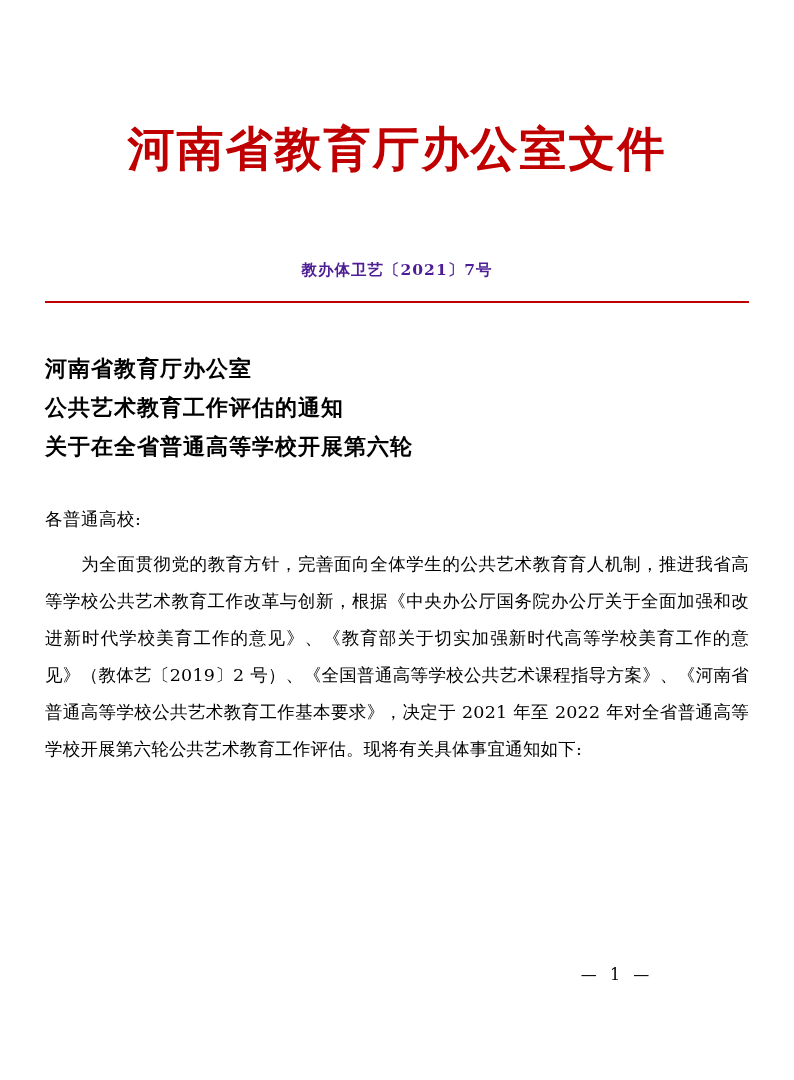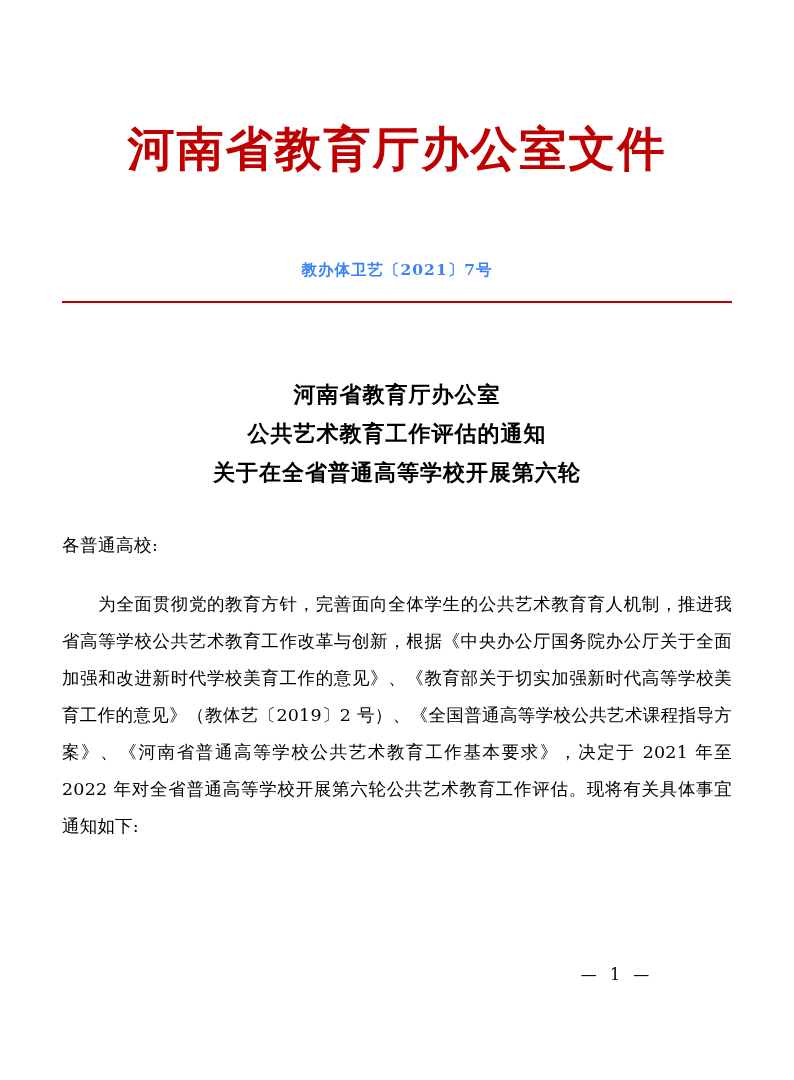--- a/index.html
+++ b/index.html
@@ -12,69 +12,69 @@
     height: 1080px;
     font-family: "DejaVu Serif", "Liberation Serif", serif;
     color: #000000;
     position: relative;
     overflow: hidden;
   }
   .page {
     width: 794px;
     height: 1080px;
     box-sizing: border-box;
-    padding: 0 62px;
+    padding: 0 45px;
     position: relative;
   }
   .doc-header {
     text-align: center;
     color: #c00000;
     font-family: "DejaVu Serif", "Liberation Serif", serif;
     font-weight: bold;
     font-size: 47px;
     letter-spacing: 2px;
     padding-top: 122px;
     line-height: 1.15;
     white-space: nowrap;
   }
   .doc-number {
     text-align: center;
     font-size: 15.5px;
     font-family: "DejaVu Serif", "Liberation Serif", serif;
     font-weight: bold;
-    color: #3b82f6;
+    color: #4c1d95;
     margin-top: 84px;
     letter-spacing: 1px;
   }
   .red-rule {
     margin-top: 20px;
     height: 2px;
     background: #c00000;
     width: 100%;
   }
   .title-block {
-    margin-top: 72px;
-    text-align: center;
+    margin-top: 46px;
+    text-align: left;
     font-weight: bold;
     font-size: 22px;
     line-height: 1.78;
     letter-spacing: 1px;
   }
   .title-line {
     display: block;
     white-space: nowrap;
   }
   .salutation {
     margin-top: 36px;
     font-size: 17.5px;
     line-height: 1.9;
     letter-spacing: 0.5px;
   }
   .body-text {
-    margin-top: 24px;
+    margin-top: 10px;
     font-size: 17.5px;
     line-height: 2.12;
     text-align: justify;
     text-justify: inter-ideograph;
     letter-spacing: 0.2px;
   }
   .body-text .indent {
     display: inline-block;
     width: 2.05em;
   }

